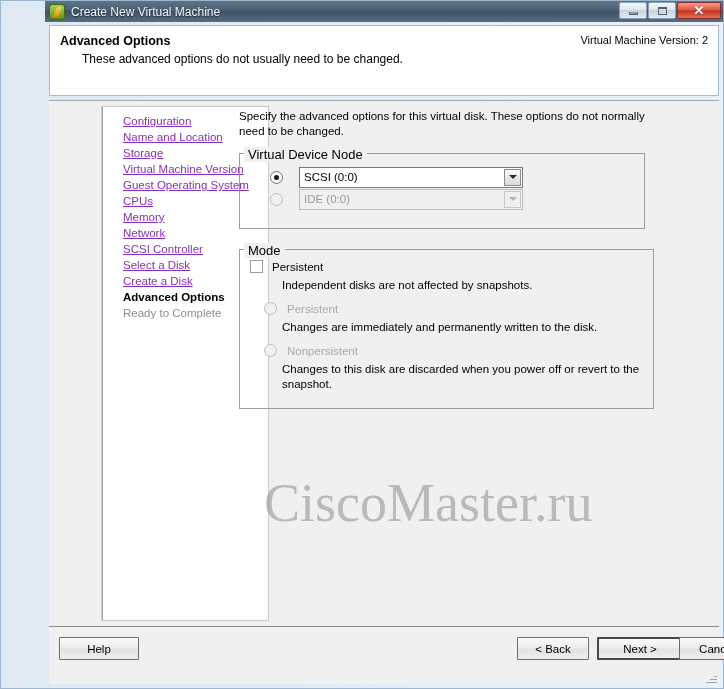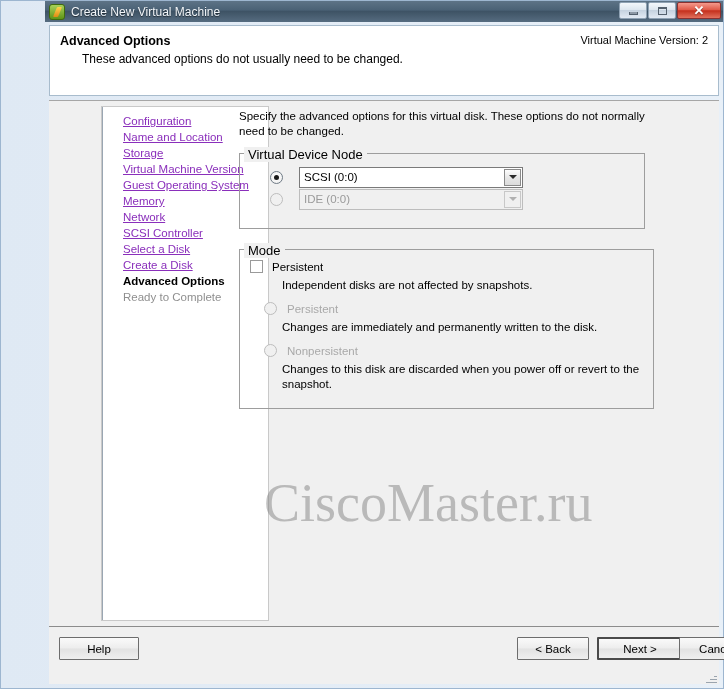--- a/index.html
+++ b/index.html
@@ -383,20 +383,21 @@
 
   <div class="body">
 
     <div class="nav">
       <div class="nav-list">
         <span class="nav-item">Configuration</span>
         <span class="nav-item">Name and Location</span>
         <span class="nav-item">Storage</span>
         <span class="nav-item">Virtual Machine Version</span>
         <span class="nav-item">Guest Operating System</span>
+        <span class="nav-item">CPUs</span>
         <span class="nav-item">Memory</span>
         <span class="nav-item">Network</span>
         <span class="nav-item">SCSI Controller</span>
         <span class="nav-item">Select a Disk</span>
         <span class="nav-item">Create a Disk</span>
         <span class="nav-item current">Advanced Options</span>
         <span class="nav-item disabled">Ready to Complete</span>
       </div>
     </div>
 

